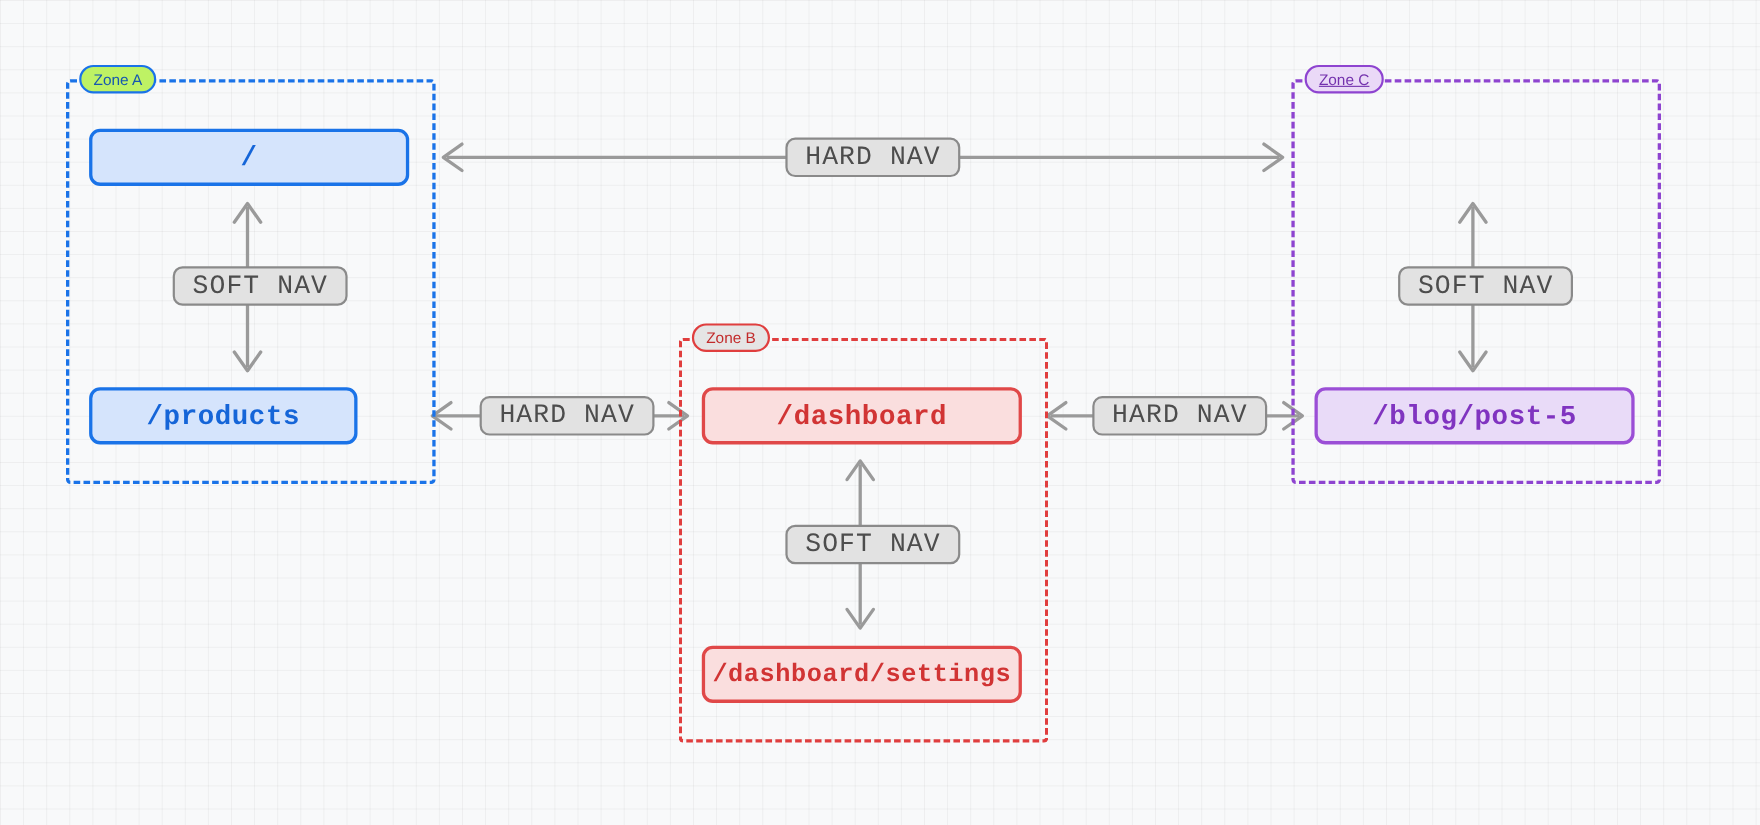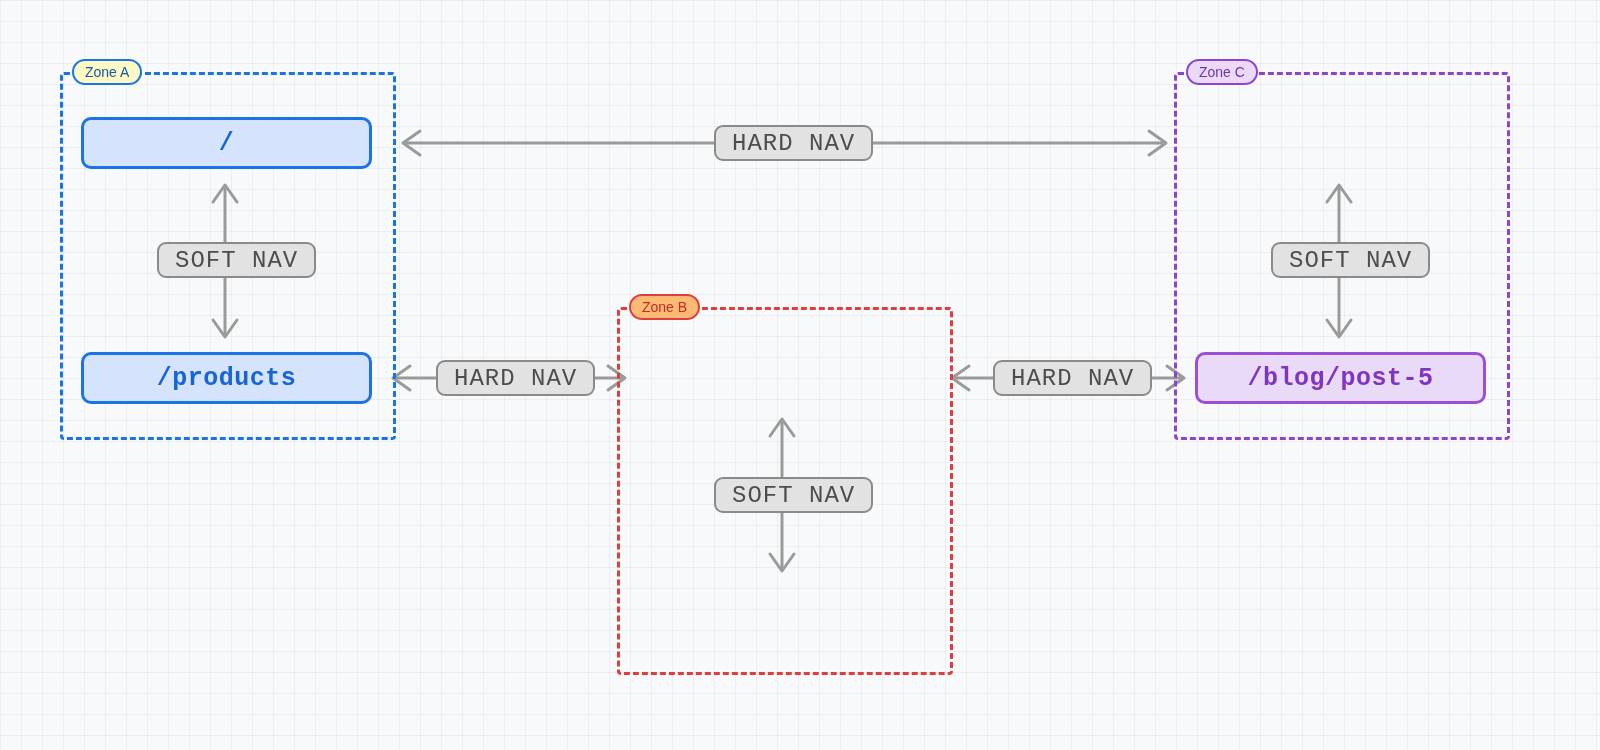--- a/index.html
+++ b/index.html
@@ -50,22 +50,22 @@
     padding: 0 11px;
     border-radius: 13px;
     border: 2px solid #1a73e8;
     background: #d6e4fd;
     color: #1557b0;
     font-size: 14px;
     font-family: "Liberation Sans", sans-serif;
     white-space: nowrap;
     z-index: 5;
   }
-  .zone-label.lbl-a { border-color: #1a73e8; background: #fef9c3; color: #1557b0; }
-  .zone-label.lbl-b { border-color: #e03e3e; background: #fdba74; color: #c22b2b; }
+  .zone-label.lbl-a { border-color: #1a73e8; background: #bef264; color: #1557b0; }
+  .zone-label.lbl-b { border-color: #e03e3e; background: #e5e5e5; color: #c22b2b; }
   .zone-label.lbl-c { border-color: #8e44d0; background: #ead9f7; color: #7331ad; }
 
   
   .node {
     position: absolute;
     display: flex;
     align-items: center;
     justify-content: center;
     border: 3px solid #1a73e8;
     border-radius: 10px;
@@ -156,29 +156,31 @@
       <polyline class="arrow-head" points="1327,202 1339,185 1351,202"></polyline>
       <polyline class="arrow-head" points="1327,320 1339,337 1351,320"></polyline>
     </g>
   </svg>
 
   <div class="zone zone-a" style="left:60px; top:72px; width:336px; height:368px;"></div>
   <div class="zone-label lbl-a" style="left:72px; top:59px;">Zone A</div>
 
   <div class="node n-blue" style="left:81px; top:117px; width:291px; height:52px;">/</div>
 
-  <div class="node n-blue" style="left:81px; top:352px; width:291px; height:52px;">/products</div>
+  <div class="node n-blue" style="left:81px; top:352px; width:244px; height:52px;">/products</div>
 
   <div class="zone zone-b" style="left:617px; top:307px; width:336px; height:368px;"></div>
   <div class="zone-label lbl-b" style="left:629px; top:294px;">Zone B</div>
 
+  <div class="node n-red" style="left:638px; top:352px; width:291px; height:52px;">/dashboard</div>
 
+  <div class="node n-red" style="left:638px; top:587px; width:291px; height:52px; font-size:23px;">/dashboard/settings</div>
 
   <div class="zone zone-c" style="left:1174px; top:72px; width:336px; height:368px;"></div>
-  <div class="zone-label lbl-c" style="left:1186px; top:59px;">Zone C</div>
+  <div class="zone-label lbl-c" style="left:1186px; top:59px;text-decoration:underline;">Zone C</div>
 
 
   <div class="node n-purple" style="left:1195px; top:352px; width:291px; height:52px;">/blog/post-5</div>
 
   <div class="edge-label" style="left:714px; top:125px;">HARD NAV</div>
 
   <div class="edge-label" style="left:436px; top:360px;">HARD NAV</div>
 
   <div class="edge-label" style="left:993px; top:360px;">HARD NAV</div>
 

